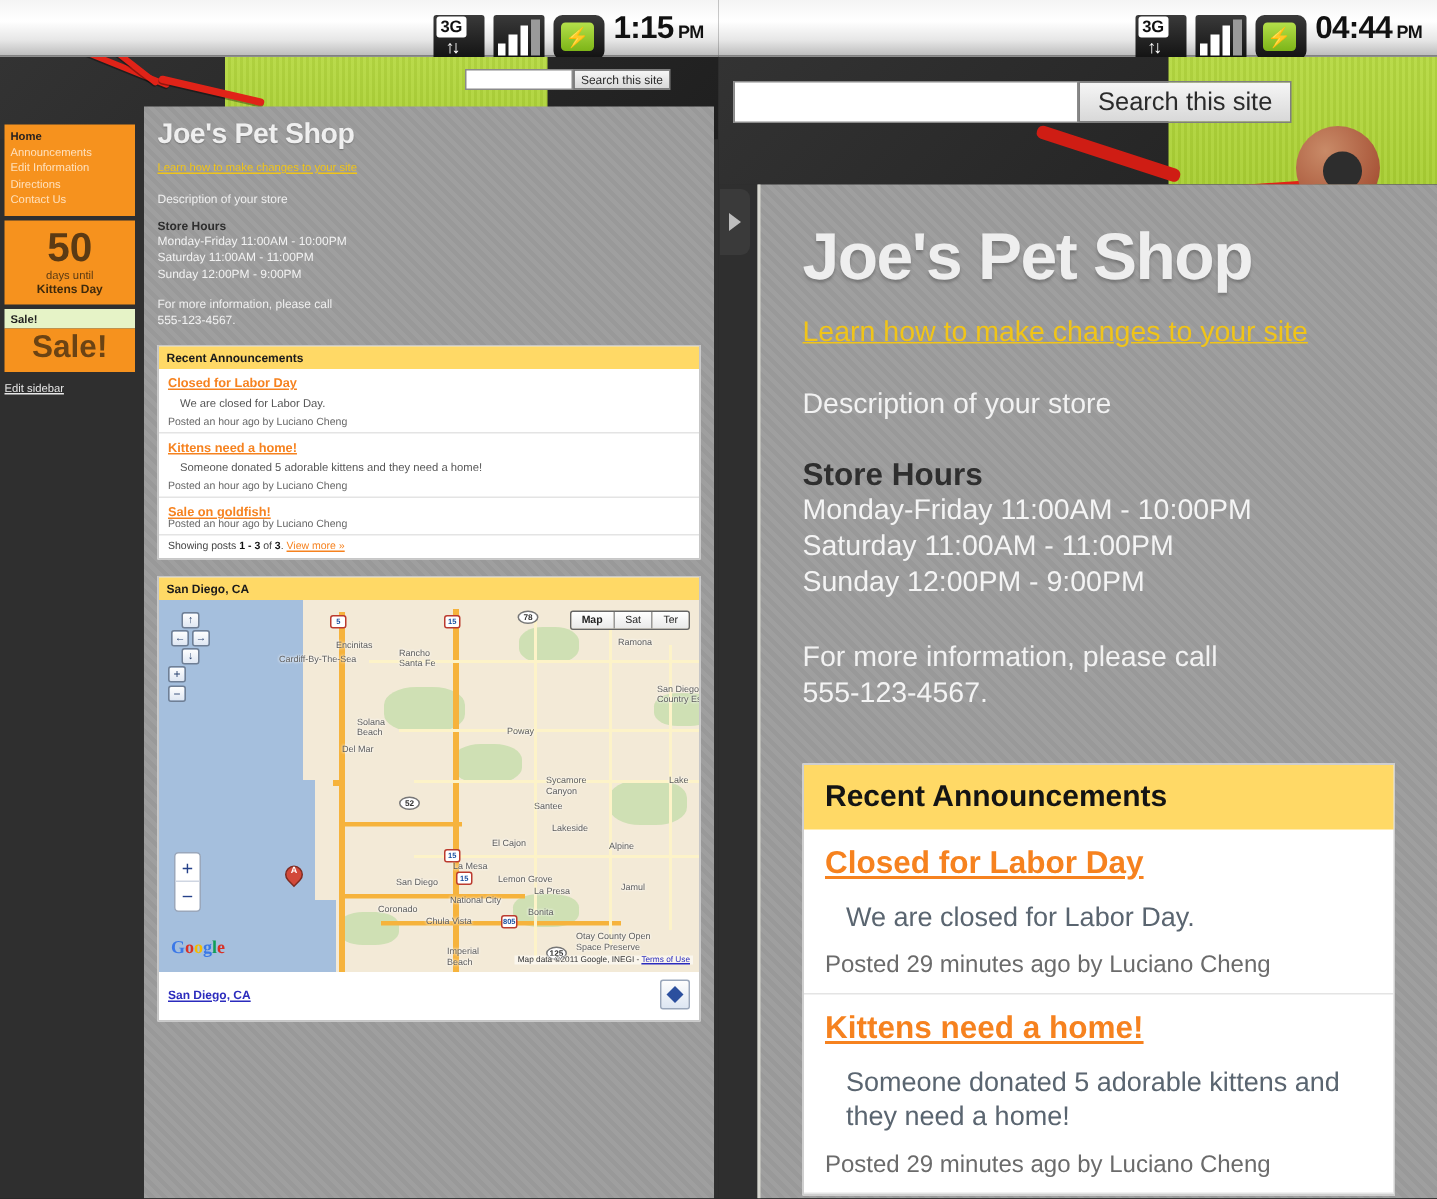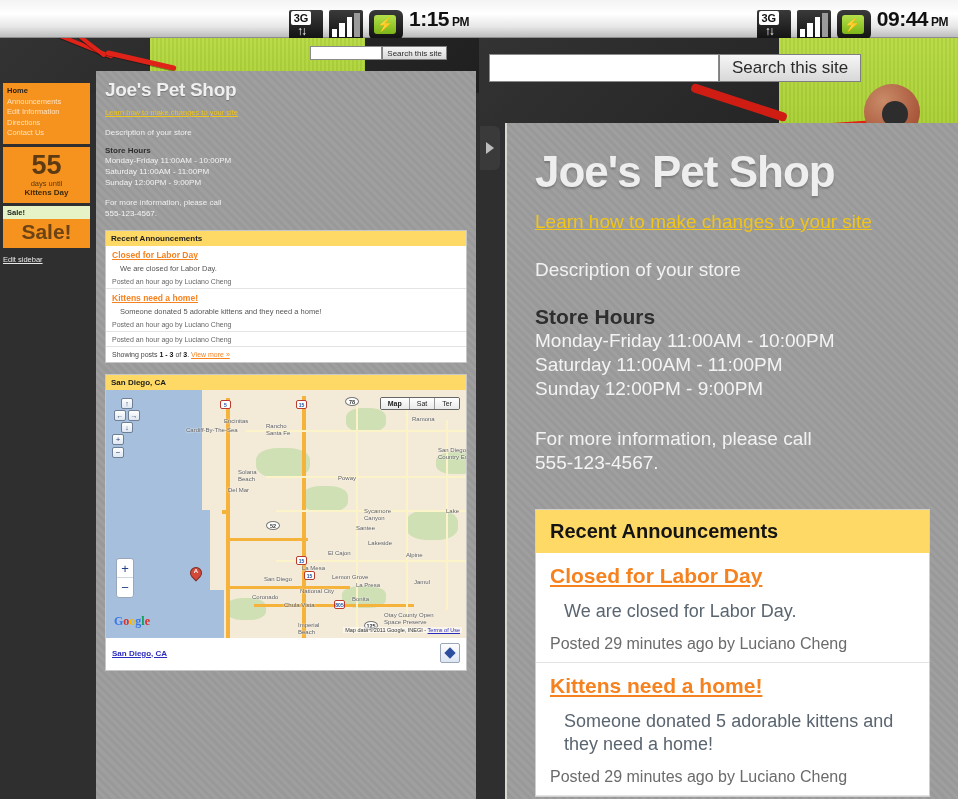--- a/index.html
+++ b/index.html
@@ -262,21 +262,21 @@
         <i></i>
           <i></i>
           <i></i>
           <i></i>
       </span>
       <span class="ic ic-bat">
         <span class="cell">⚡</span>
       </span>
     </div>
     <div class="sb-time">
-      <span>09:44</span>
+      <span>04:44</span>
       <span class="ampm">PM</span>
     </div>
   </div>
 
   <div class="pane left L">
 
     <div class="banner">
       <div class="darkbg"></div>
       <div class="greenpaper"></div>
       <div class="string" style="left:55px;top:6px;width:60px;height:4px;transform:rotate(22deg);"></div>
@@ -293,21 +293,21 @@
     <div class="sidebar">
       <div class="nav">
         <div class="it active">Home</div>
         <div class="it">Announcements</div>
         <div class="it">Edit Information</div>
         <div class="it">Directions</div>
         <div class="it">Contact Us</div>
       </div>
 
       <div class="countdown">
-        <div class="num">55</div>
+        <div class="num">50</div>
         <div class="lab1">days until</div>
         <div class="lab2">Kittens Day</div>
       </div>
 
       <div class="salewrap">
         <div class="saletitle">Sale!</div>
         <div class="salebody">
           <span>Sale!</span>
         </div>
       </div>
@@ -336,20 +336,21 @@
             <div class="anntitle">Closed for Labor Day</div>
             <div class="annbody">We are closed for Labor Day.</div>
             <div class="annmeta">Posted an hour ago by Luciano Cheng</div>
           </div>
           <div class="annitem">
             <div class="anntitle">Kittens need a home!</div>
             <div class="annbody">Someone donated 5 adorable kittens and they need a home!</div>
             <div class="annmeta">Posted an hour ago by Luciano Cheng</div>
           </div>
           <div class="annitem">
+            <div class="anntitle">Sale on goldfish!</div>
             <div class="annmeta">Posted an hour ago by Luciano Cheng</div>
           </div>
 
           <div class="annfoot">
             <span>Showing posts </span><b>1 - 3</b><span> of </span><b>3</b><span>. </span><a>View more »</a>
           </div>
         </div>
 
         <div class="mapbox">
           <div class="maphead">San Diego, CA</div>

